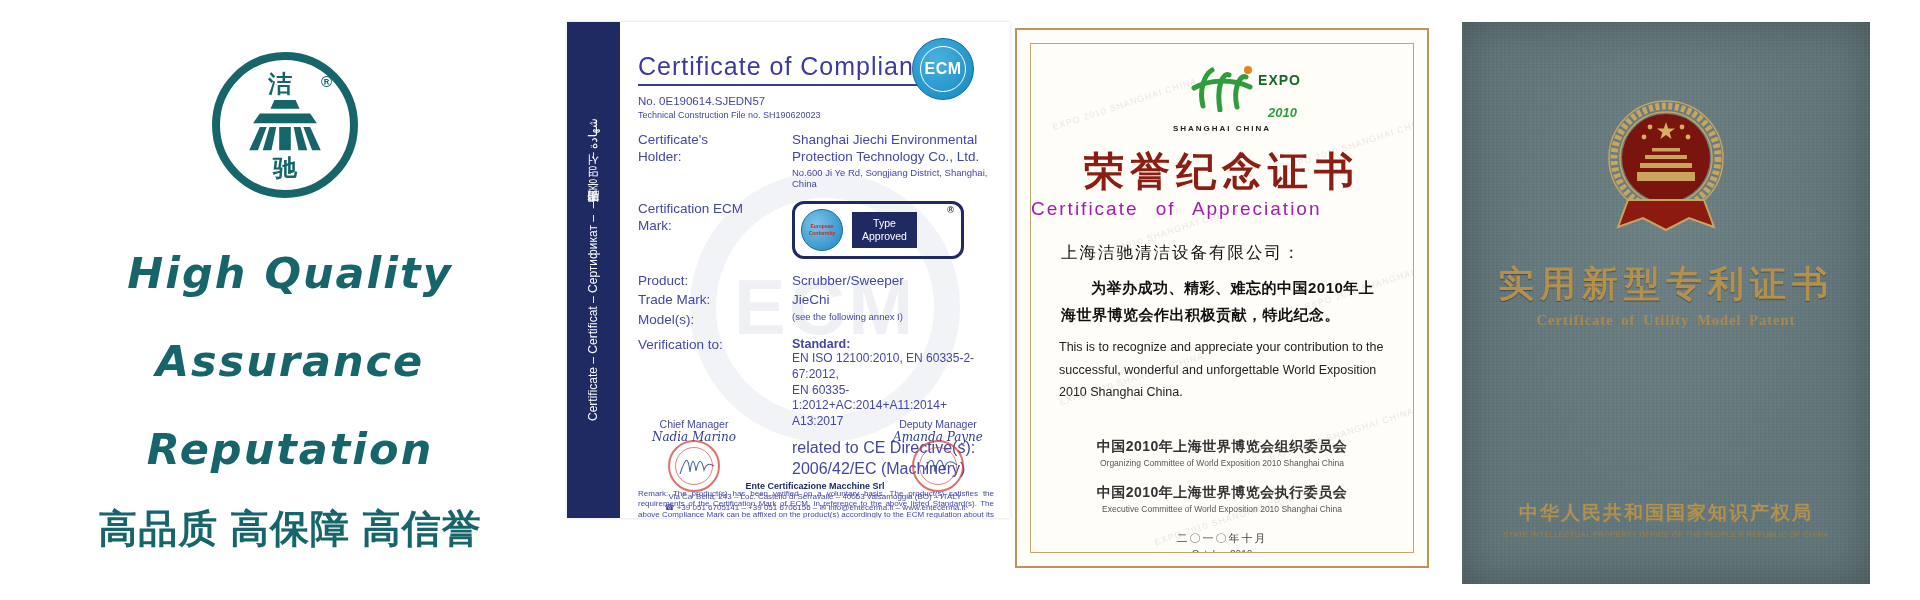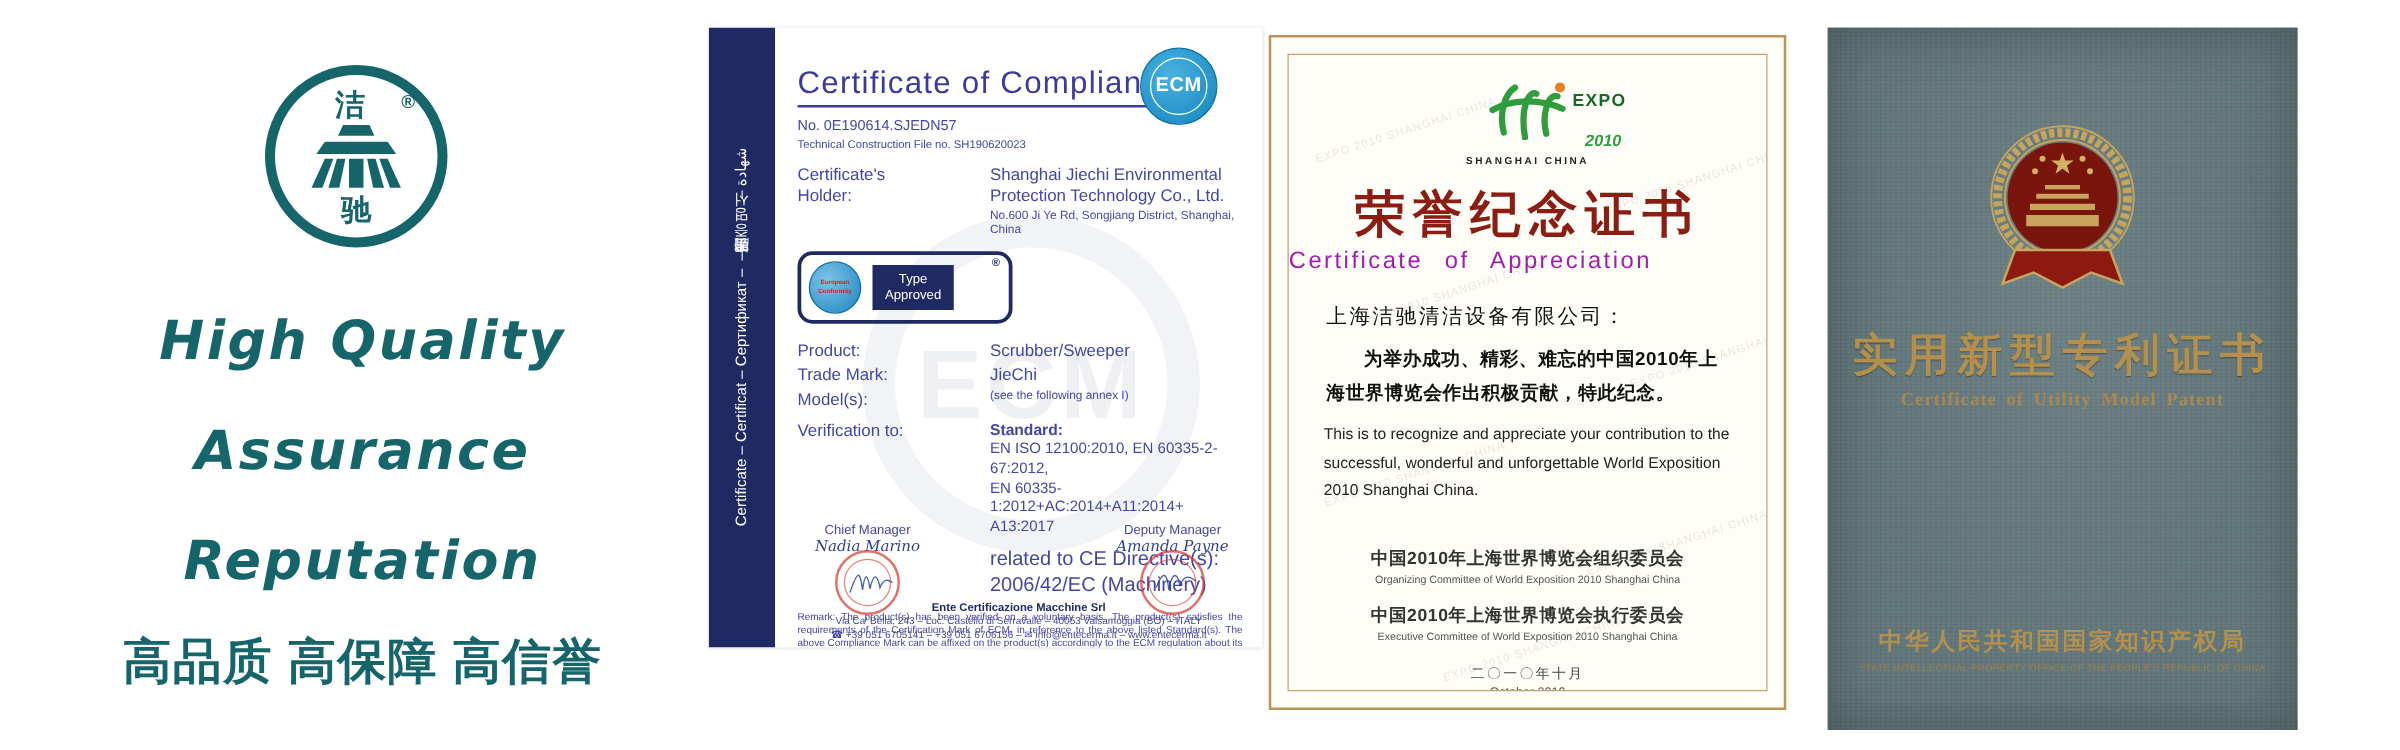--- a/index.html
+++ b/index.html
@@ -102,21 +102,21 @@
             color:#111; line-height:1.8; text-indent:2em; letter-spacing:.5px; }
   .c2body-en { position:absolute; top:292px; left:28px; right:22px; font-size:12.5px; color:#222; line-height:1.8; }
   .committees { position:absolute; top:394px; width:100%; text-align:center; }
   .com-cn { font-size:14px; font-weight:700; color:#333; letter-spacing:.5px; }
   .com-en { font-size:8.5px; color:#555; margin-top:2px; }
   .com-gap { height:16px; }
   .c2date-cn { margin-top:17px; font-size:11px; color:#444; letter-spacing:2px; }
   .c2date-en { font-size:10px; color:#555; margin-top:3px; }
 
   
-  .cert3 { position:absolute; left:1462px; top:22px; width:376px; height:562px; background:#61767a;
+  .cert3 { position:absolute; left:1462px; top:22px; width:408px; height:562px; background:#61767a;
            background-image:
              radial-gradient(ellipse at 50% 38%, rgba(255,255,255,.07), transparent 62%),
              repeating-linear-gradient(90deg, rgba(255,255,255,.03) 0 2px, transparent 2px 4px),
              repeating-linear-gradient(0deg, rgba(0,0,0,.04) 0 1px, transparent 1px 3px);
            box-shadow:inset 0 0 45px rgba(0,0,0,.28); }
   .emblem { position:absolute; top:74px; left:50%; transform:translateX(-50%); }
   .c3title { position:absolute; top:238px; width:100%; text-align:center;
              font-family:"Liberation Serif",serif; font-weight:700; font-size:36px;
              color:#b3904e; letter-spacing:6px; text-shadow:0 1px 1px rgba(0,0,0,.35); }
   .c3sub { position:absolute; top:290px; width:100%; text-align:center;
@@ -172,20 +172,22 @@
       <div class="grid mt12">
         <div class="lbl">Certificate's
 Holder:</div>
         <div>
           <div class="vname">Shanghai Jiechi Environmental Protection Technology Co., Ltd.</div>
           <div class="vaddr">No.600 Ji Ye Rd, Songjiang District, Shanghai, China</div>
         </div>
       </div>
 
       <div class="grid mt12">
+        <div class="lbl">Certification ECM
+Mark:</div>
         <div class="badge">
           <span class="badge-reg">®</span>
           <div class="bcircle">
             <span>European
 Conformity</span>
           </div>
           <div class="btype">Type
 Approved</div>
         </div>
       </div>

